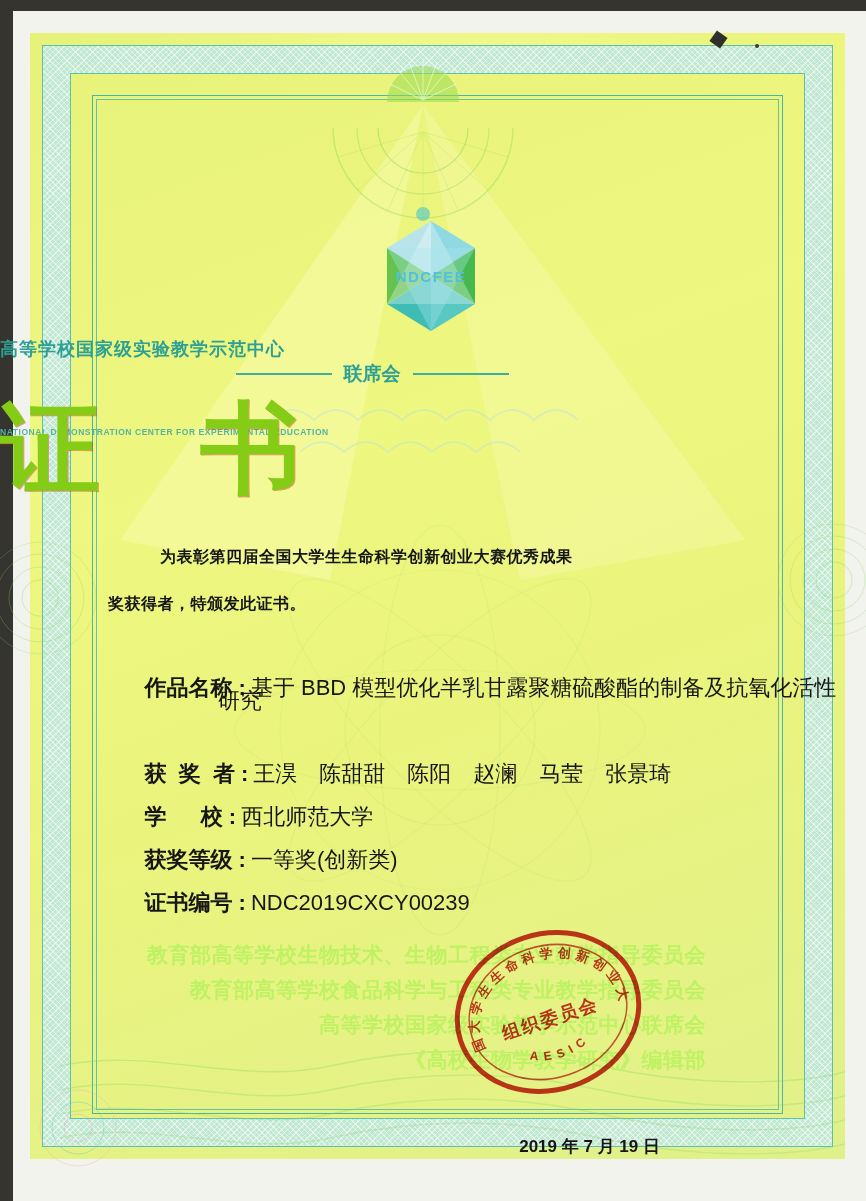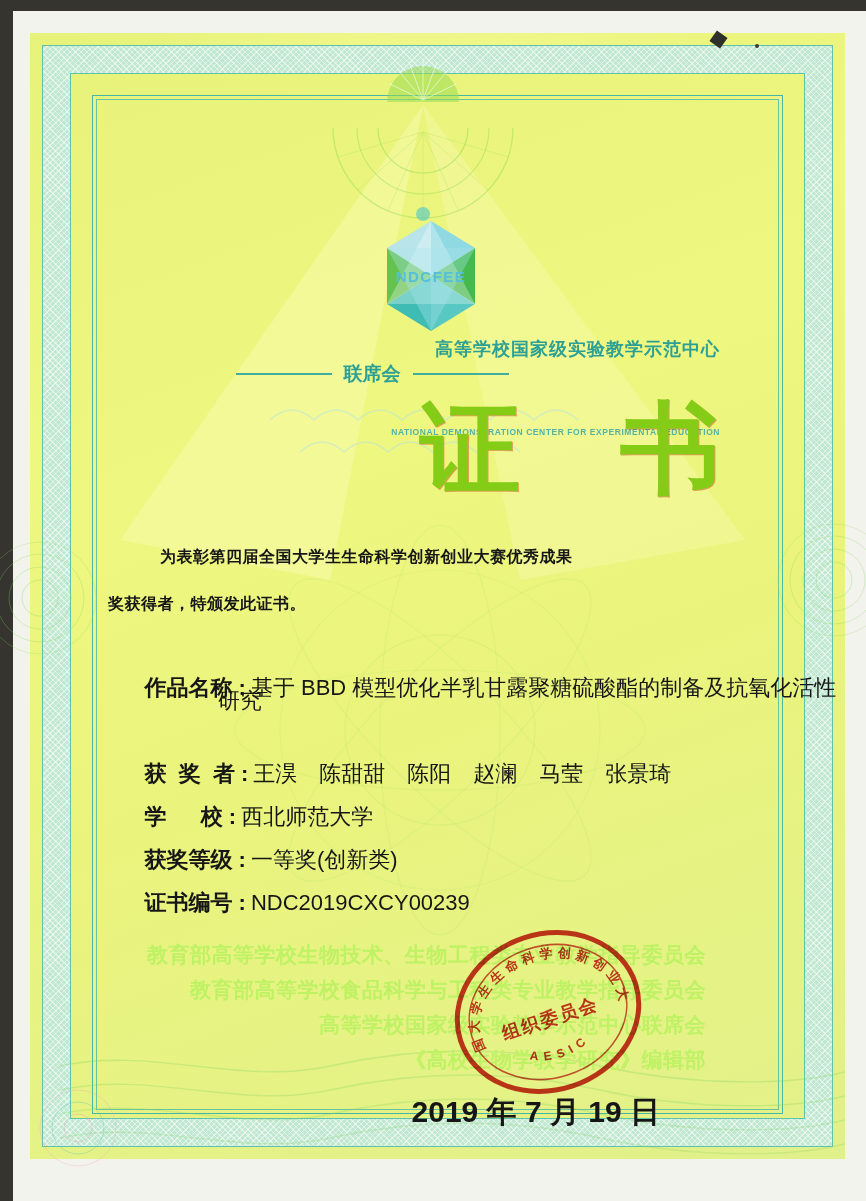--- a/index.html
+++ b/index.html
@@ -15,37 +15,37 @@
     background:
       repeating-linear-gradient(45deg, rgba(255,255,255,.5) 0 1px, rgba(255,255,255,0) 1px 4px),
       repeating-linear-gradient(-45deg, rgba(255,255,255,.5) 0 1px, rgba(255,255,255,0) 1px 4px),
       #c0e7d0;}
   .band-hole{position:absolute;inset:27px;border:1.5px solid #5ec2ab;
     background:linear-gradient(160deg,#e8f37c 0%,#eef77f 35%,#eaf47d 60%,#e2f189 100%);}
   .frame-inner{position:absolute;left:62px;right:62px;top:62px;bottom:45px;border:1.6px solid #46b7a7;}
   .frame-inner::after{content:'';position:absolute;inset:3px;border:1px solid rgba(70,183,167,.8);}
   .decor{position:absolute;left:0;top:0;z-index:3;pointer-events:none;}
   .txt{position:absolute;z-index:4;color:#161616;}
-  .center{left:0;width:720px;text-align:right;}
+  .center{left:0;width:720px;text-align:left;}
   .org-name{top:337px;font-size:18px;font-weight:600;letter-spacing:1px;color:#2ca094;}
   .joint-row{top:361px;display:flex;align-items:center;justify-content:center;gap:12px;font-size:19px;font-weight:600;color:#2ca094;padding-left:12px;}
   .joint-row::before,.joint-row::after{content:'';width:96px;height:2px;background:#3fae9f;}
   .org-en{top:387px;font-size:8.5px;font-weight:600;letter-spacing:.55px;color:#55b3a4;margin-top:40px;}
   .cert-title{top:394px;font-size:100px;line-height:1.08;font-weight:900;color:#84cc16;text-shadow:1px 1px 0 rgba(200,30,20,.4);}
   .para{font-size:16px;font-weight:700;letter-spacing:.5px;line-height:30px;}
   .p1{left:160px;top:542px;}
   .p2{left:108px;top:589px;}
   .field{left:120px;white-space:pre;font-size:22px;line-height:30px;}
   .flabel{font-weight:700;}
   .fvalue{font-weight:400;margin-left:5px;}
   .f1{top:643px;}.f1b{left:218px;top:686px;font-weight:500;}
   .f2{top:729px;}.f3{top:772px;}.f4{top:815px;}.f5{top:858px;}
   .sig{right:160px;text-align:right;font-size:21px;font-weight:700;letter-spacing:.5px;white-space:pre;color:#bef264;}
   .s1{top:941px;}.s2{top:976px;}.s3{top:1011px;}.s4{top:1046px;}
-  .date{right:206px;top:1092px;text-align:right;font-size:30px;font-weight:800;white-space:pre;}
+  .date{right:206px;top:1135px;text-align:right;font-size:17px;font-weight:800;white-space:pre;}
   .seal{position:absolute;left:438px;top:916px;z-index:6;mix-blend-mode:multiply;opacity:.92;}
   .speck-a{position:absolute;left:712px;top:33px;width:13px;height:13px;background:#2f2f2c;transform:rotate(35deg);z-index:7;}
   .speck-b{position:absolute;left:755px;top:44px;width:4px;height:4px;border-radius:50%;background:#3a3a36;z-index:7;}
 </style>
 </head>
 <body>
 
 <div class="stage">
   <div class="sheet"></div>
 

